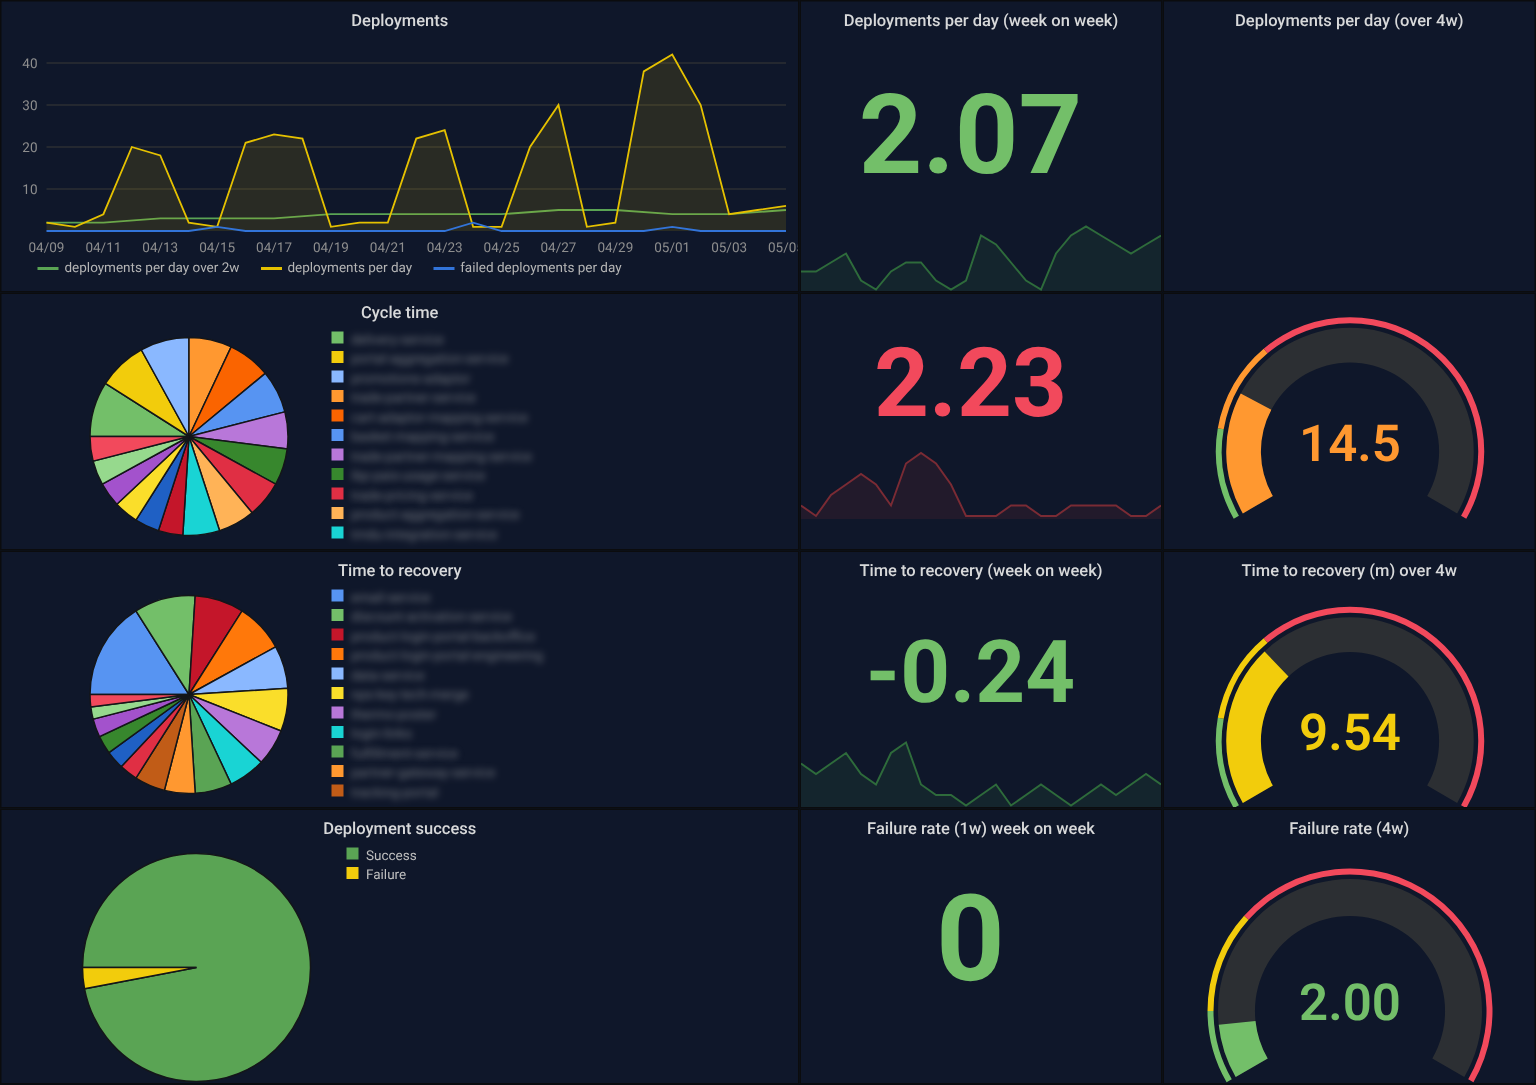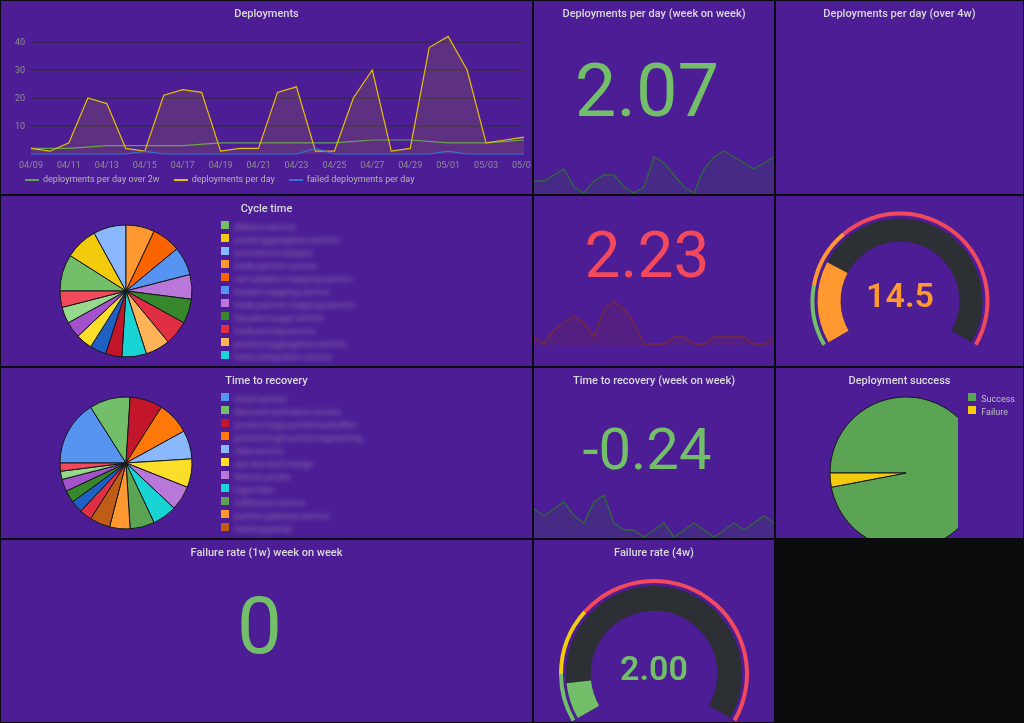--- a/index.html
+++ b/index.html
@@ -11,21 +11,21 @@
     overflow: hidden;
   }
   .dash {
     display: grid;
     grid-template-columns: 533px 242px 249px;
     grid-template-rows: 195px 172px 172px 184px;
     width: 1024px;
     height: 723px;
   }
   .panel {
-    background: #4c1d95;
+    background: #0f172a;
     border: 1px solid #0b0c0e;
     position: relative;
     overflow: hidden;
   }
   .panel-title {
     text-align: center;
     font-size: 11px;
     font-weight: 500;
     color: #d8d9da;
     padding: 6px 0 2px 0;
@@ -44,21 +44,21 @@
   .pie-legend .row { display:flex; align-items:flex-start; gap:5px; line-height:13px; }
   .pie-legend .sw { width:8px; height:8px; display:inline-block; }
   .pie-legend .lbl.blur { filter: blur(2.5px); opacity:0.55; }
   .bigstat {
     position:relative; height:calc(100% - 20px); width:100%;
   }
   .bigstat-val {
     position:absolute; left:0; right:14px; top:40%;
     transform: translateY(-50%);
     text-align:center;
-    font-weight:400;
+    font-weight:700;
     line-height:1;
   }
   .bigstat-spark { position:absolute; left:0; right:0; bottom:0; height:48px; }
   .gauge-wrap { display:flex; align-items:center; justify-content:center; height:calc(100% - 20px); }
   .gauge-val { font-size:34px; font-weight:600; text-anchor:middle; }
 </style>
 </head>
 <body>
 
 <div class="dash">
@@ -284,20 +284,33 @@
     <div class="panel-title">Time to recovery (week on week)</div>
     <div class="bigstat">
       <div class="bigstat-val" style="font-size:58px;color:#73BF69">-0.24</div>
       <svg class="bigstat-spark" id="spark-ttr-wow" width="240" height="48">
           <path d="M0 18 L10 25 L20 18 L30 11 L40 25 L50 32 L60 11 L70 4 L80 32 L90 39 L100 39 L110 46 L120 39 L130 32 L140 46 L150 39 L160 32 L170 39 L180 46 L190 39 L200 32 L210 39 L220 32 L230 25 L240 32 L 240 48 L 0 48 Z" fill="#2e6b3b" fill-opacity="0.18"></path>
           <path d="M0 18 L10 25 L20 18 L30 11 L40 25 L50 32 L60 11 L70 4 L80 32 L90 39 L100 39 L110 46 L120 39 L130 32 L140 46 L150 39 L160 32 L170 39 L180 46 L190 39 L200 32 L210 39 L220 32 L230 25 L240 32 " fill="none" stroke="#2e6b3b" stroke-width="1.3"></path>
         </svg>
     </div>
   </div>
 
+  <div class="panel">
+    <div class="panel-title">Time to recovery (m) over 4w</div>
+    <div class="gauge-wrap">
+        <svg id="gauge-ttr-4w" width="210" height="150">
+          <path d="M 33.55290418778381 146.25 A 82.5 82.5 0 1 1 176.4470958122162 146.25 L 156.44190898479565 134.7 A 59.4 59.4 0 1 0 53.55809101520435 134.70000000000002 Z" fill="#2c2f33"></path>
+          <path d="M 27.490726361292744 149.75 A 89.5 89.5 0 0 1 16.859706105407383 89.45848809880974 L 20.79893711745622 90.15308080947746 A 85.5 85.5 0 0 0 30.954827976430494 147.75 Z" fill="#73BF69"></path>
+          <path d="M 16.859706105407383 89.45848809880974 A 89.5 89.5 0 0 1 47.470508933054724 36.439022340851466 L 50.04165937180088 39.50320011332738 A 85.5 85.5 0 0 0 20.79893711745622 90.15308080947746 Z" fill="#F2CC0C"></path>
+          <path d="M 47.470508933054724 36.439022340851466 A 89.5 89.5 0 0 1 182.50927363870727 149.75 L 179.0451720235695 147.75 A 85.5 85.5 0 0 0 50.04165937180088 39.50320011332738 Z" fill="#F2495C"></path>
+          <path d="M 33.55290418778381 146.25 A 82.5 82.5 0 0 1 48.02302451742261 45.335318111484284 L 63.97657765254428 62.04142904026869 A 59.4 59.4 0 0 0 53.55809101520435 134.70000000000002 Z" fill="#F2CC0C"></path>
+          <text x="105" y="111" class="gauge-val" fill="#F2CC0C">9.54</text>
+        </svg>
+      </div>
+  </div>
 
   <div class="panel">
     <div class="panel-title">Deployment success</div>
     <div class="pie-area">
       <svg id="pie-success" width="180" height="160">
           <path d="M 90 80 L 14 79.99999999999999 A 76 76 0 1 1 15.346168944619663 94.24097990851507 Z" fill="#5AA454" stroke="#141619" stroke-width="1"></path>
           <path d="M 90 80 L 15.346168944619663 94.24097990851507 A 76 76 0 0 1 14 80.00000000000001 Z" fill="#F2CC0C" stroke="#141619" stroke-width="1"></path>
         </svg>
       <div class="pie-legend" id="leg-success">
           <div class="row">

